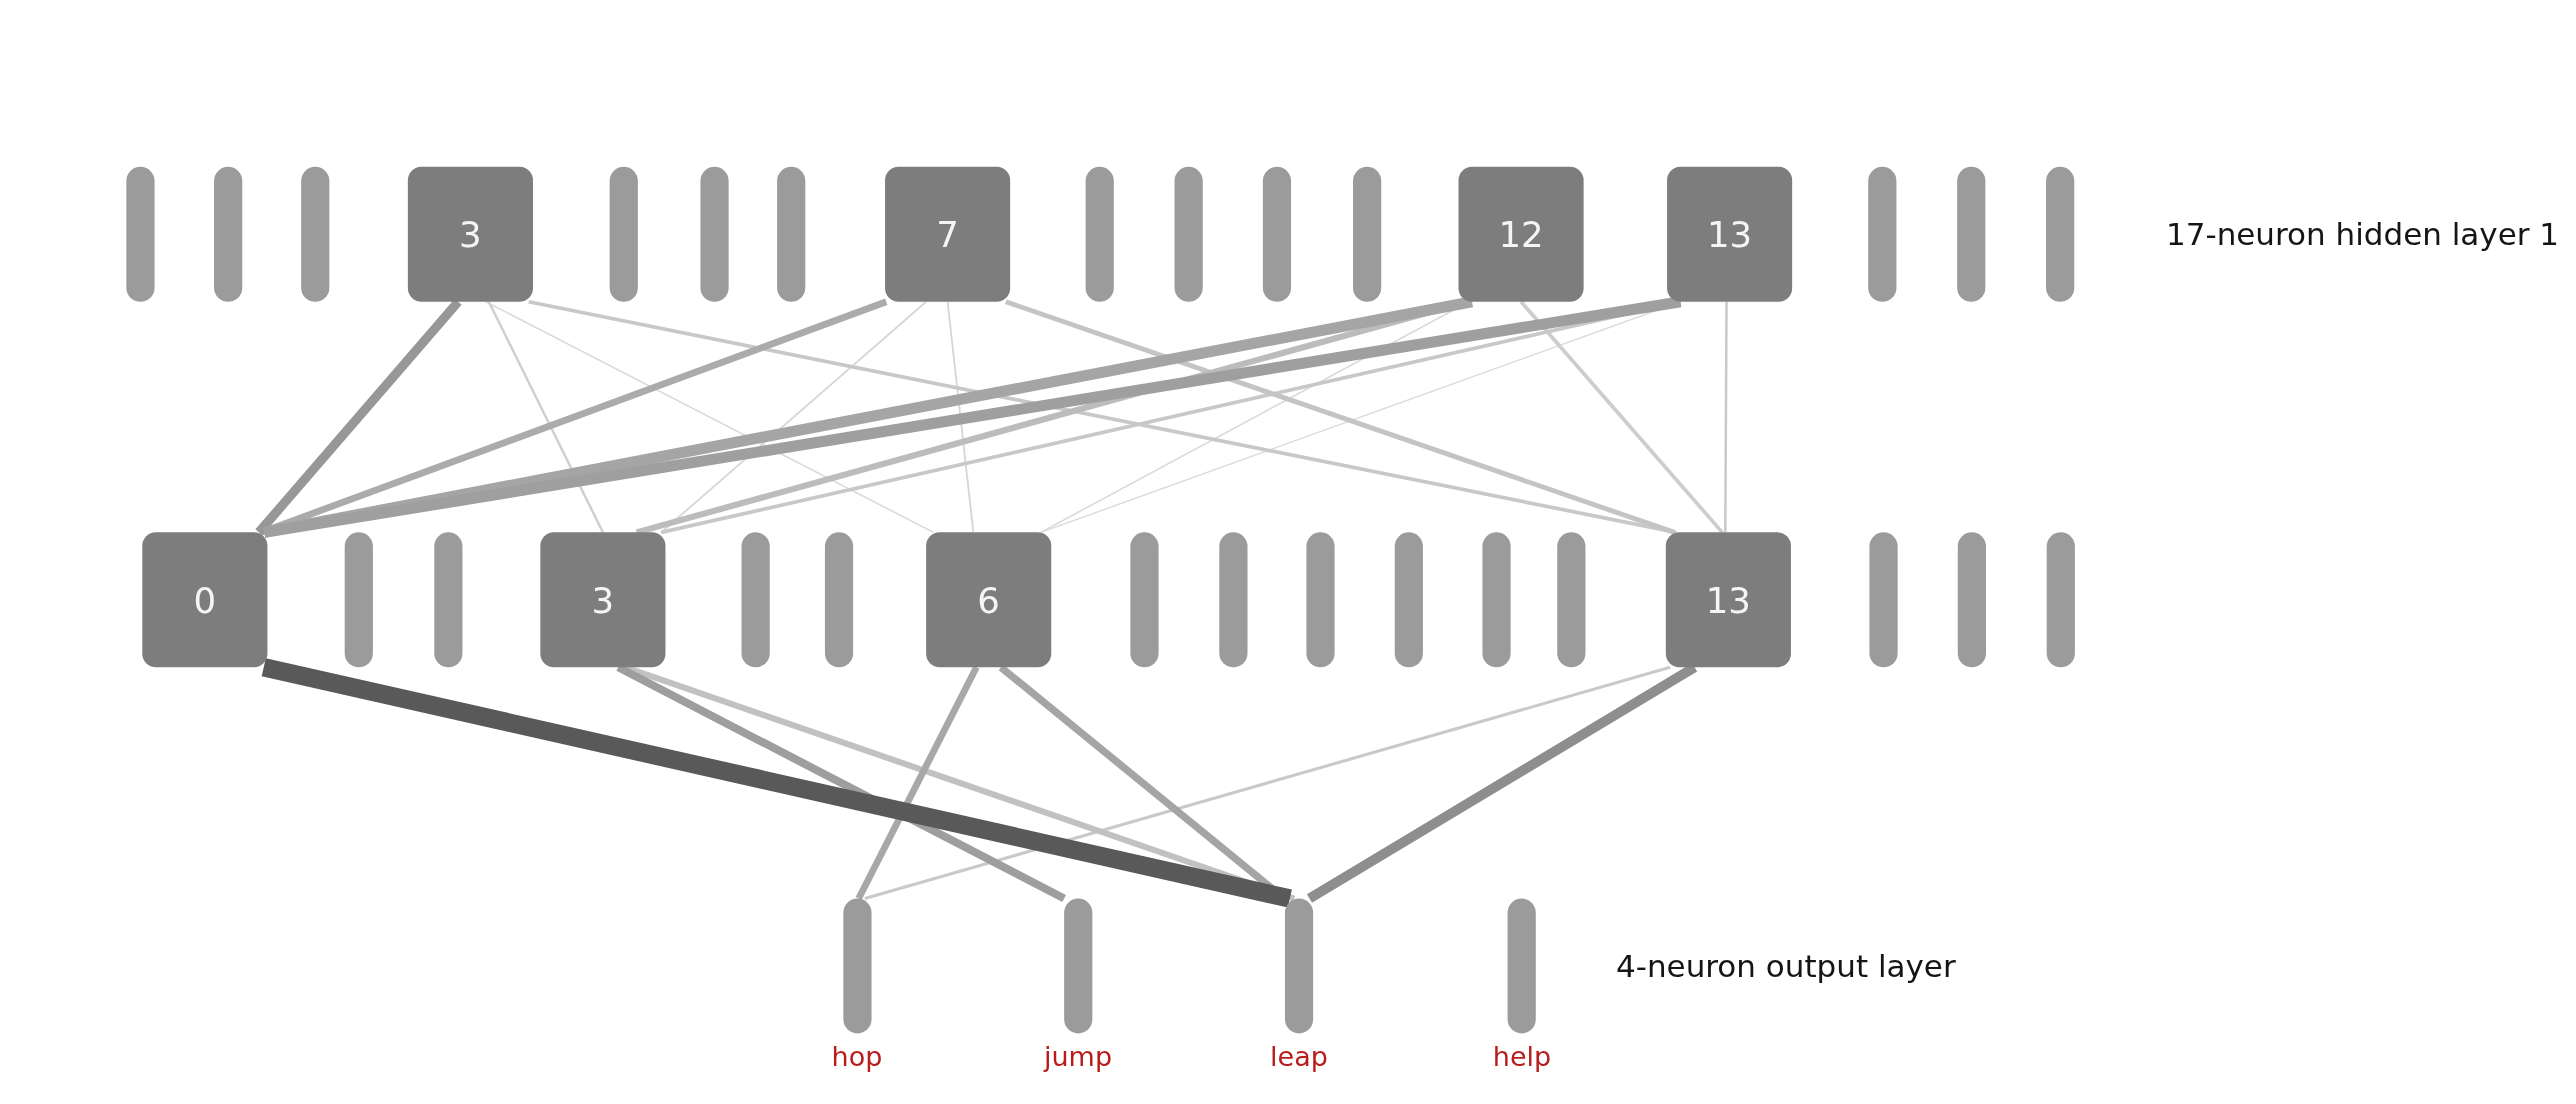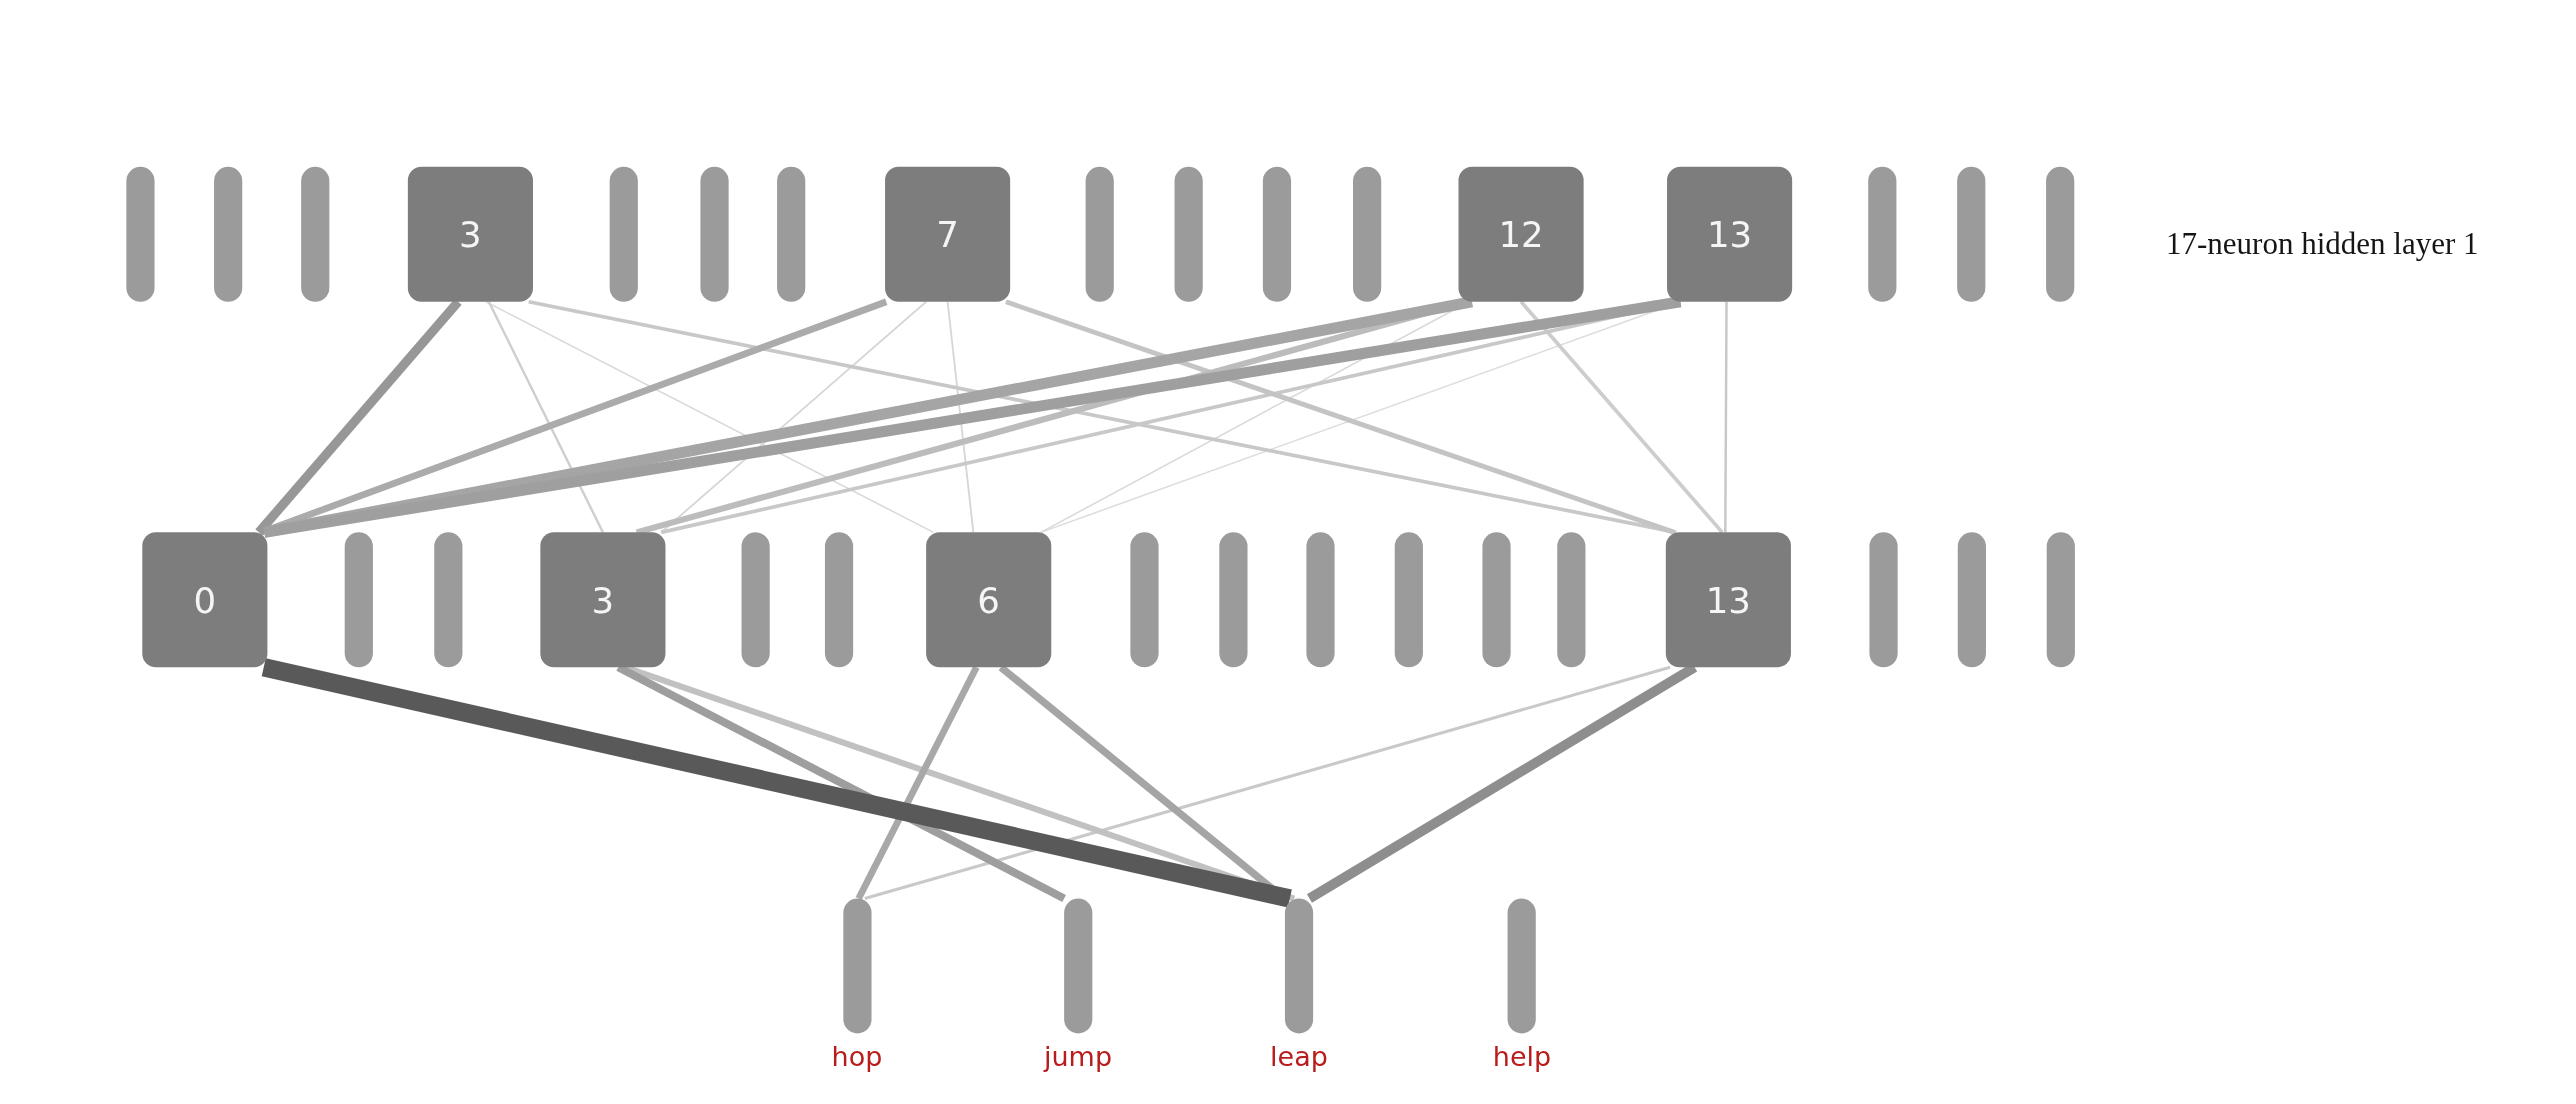--- a/index.html
+++ b/index.html
@@ -107,21 +107,22 @@
         <rect x="3192" y="868" width="46" height="220" rx="23" ry="23" fill="#9b9b9b"></rect>
         <rect x="3337" y="868" width="46" height="220" rx="23" ry="23" fill="#9b9b9b"></rect>
         <rect x="1375" y="1465" width="46" height="220" rx="23" ry="23" fill="#9b9b9b"></rect>
         <rect x="1735" y="1465" width="46" height="220" rx="23" ry="23" fill="#9b9b9b"></rect>
         <rect x="2095" y="1465" width="46" height="220" rx="23" ry="23" fill="#9b9b9b"></rect>
         <rect x="2458" y="1465" width="46" height="220" rx="23" ry="23" fill="#9b9b9b"></rect>
       </g>
   </svg>
 
 
-  <div class="layer-label" style="left: 2166px; top: 225px; font-family: Liberation Serif, serif;">17-neuron hidden layer 1</div>
+  <div class="layer-label" style="left: 2166px; top: 216px;">17-neuron hidden layer 1</div>
+  <div class="layer-label" style="left: 1616px; top: 948px;">4-neuron output layer</div>
 
   <div class="out-label" style="left: 857px; top: 1038px;">hop</div>
   <div class="out-label" style="left: 1078px; top: 1038px;">jump</div>
   <div class="out-label" style="left: 1299px; top: 1038px;">leap</div>
   <div class="out-label" style="left: 1522px; top: 1038px;">help</div>
 
 </div>
 
 
 </body></html>

